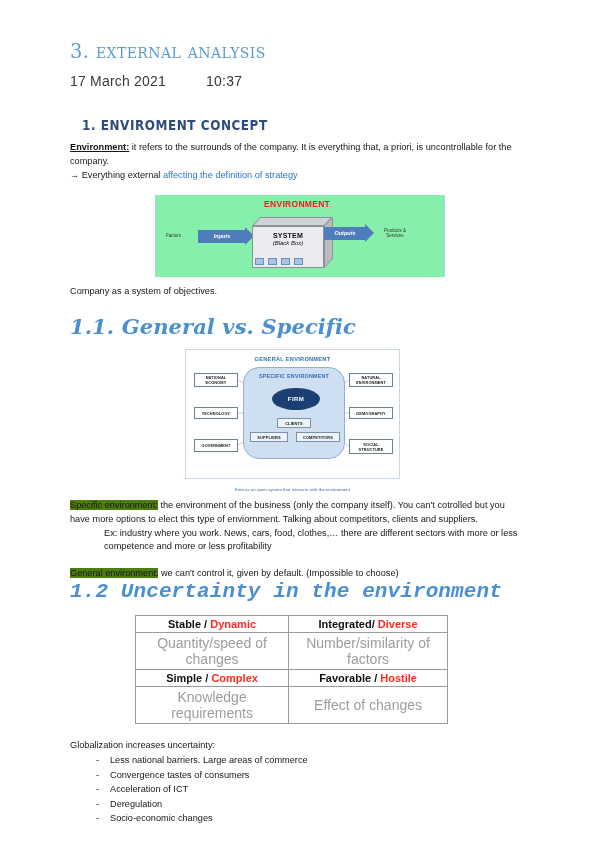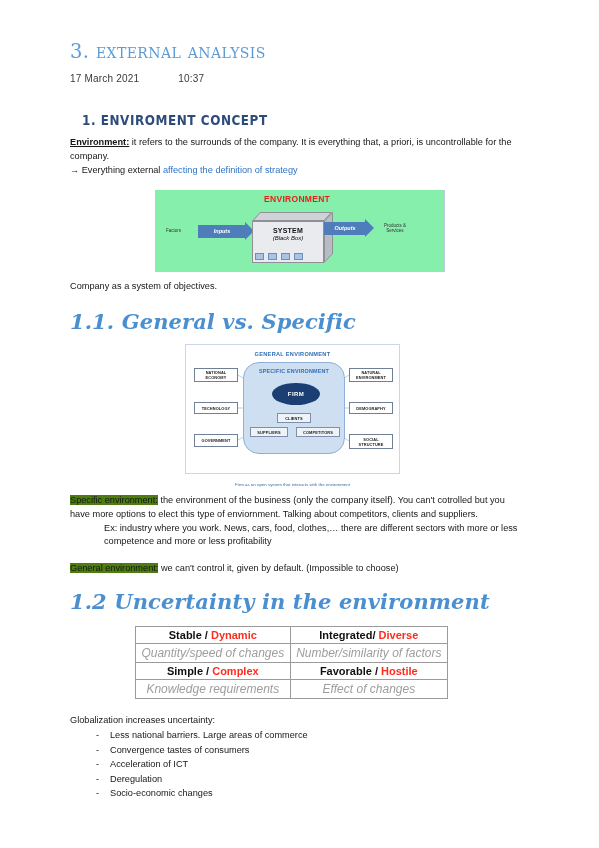--- a/index.html
+++ b/index.html
@@ -18,21 +18,21 @@
     font-family:"DejaVu Serif", serif;
     font-size:19.5px;
     font-weight:400;
     letter-spacing:.4px;
     color:#5b9bd5;
     font-variant:small-caps;
     text-transform:lowercase;
     margin:10px 0 0 0;
   }
   .doc-title::first-letter { text-transform:uppercase; }
-  .doc-meta { font-size:10px; color:#3a3a3a; margin-top:10px; letter-spacing:.2px; }
+  .doc-meta { font-size:14px; color:#3a3a3a; margin-top:10px; letter-spacing:.2px; }
   .doc-meta .time { margin-left:36px; }
 
   .h1-sec {
     font-family:"DejaVu Sans Condensed","DejaVu Sans", sans-serif;
     font-size:14.5px;
     font-weight:700;
     color:#2e4c7b;
     text-transform:uppercase;
     letter-spacing:.6px;
     margin:28px 0 0 12px;
@@ -163,21 +163,21 @@
     background:#fff;
   }
   .unc-table td {
     border:1px solid #9b9b9b;
     text-align:center;
     padding:2px 2px;
   }
   .unc-table td.main { font-size:11px; font-weight:400; color:#101010; height:17px; }
   .unc-table td.main .red { color:#ff2b1f; font-weight:700;margin-top:34px; }
   .unc-table td.main .blk { font-weight:700; }
-  .unc-table td.sub { font-size:12px; color:#9d9d9d; height:14px;font-style:italic; }
+  .unc-table td.sub { font-size:14px; color:#9d9d9d; height:14px; }
 
   
   .bl-head { font-size:9.2px; margin:16px 0 0 0; color:#171717; }
   .bl-list { margin:3px 0 0 26px; }
   .bl-item { font-size:9.2px; line-height:14.5px; color:#171717; display:flex; }
   .bl-dash { width:14px; flex:0 0 14px; }
 </style>
 </head>
 <body>
 
@@ -264,21 +264,21 @@
 
   <p class="para" style="margin-top:20px;">
     <span class="hl-cyan">Specific environment:</span><span> the environment of the business (only the company itself). You can't cotrolled but you have more options to elect this type of enviornment. Talking about competitors, clients and suppliers.</span>
   </p>
   <p class="para indent" style="margin-top:0;">Ex: industry where you work. News, cars, food, clothes,… there are different sectors with more or less competence and more or less profitability</p>
 
   <p class="para" style="margin-top:13px;">
     <span class="hl-cyan">General environment:</span><span> we can't control it, given by default. (Impossible to choose)</span>
   </p>
 
-  <div class="h2-sec" style="margin-top:14px;">1.2 Uncertainty in the environment</div>
+  <div class="h2-sec" style="margin-top:0;font-family:Liberation Mono, monospace;">1.2 Uncertainty in the environment</div>
 
   <table class="unc-table">
     <tbody>
       <tr>
         <td class="main">
           <span class="blk">Stable / </span><span class="red">Dynamic</span>
         </td>
         <td class="main">
           <span class="blk">Integrated/ </span><span class="red">Diverse</span>
         </td>

